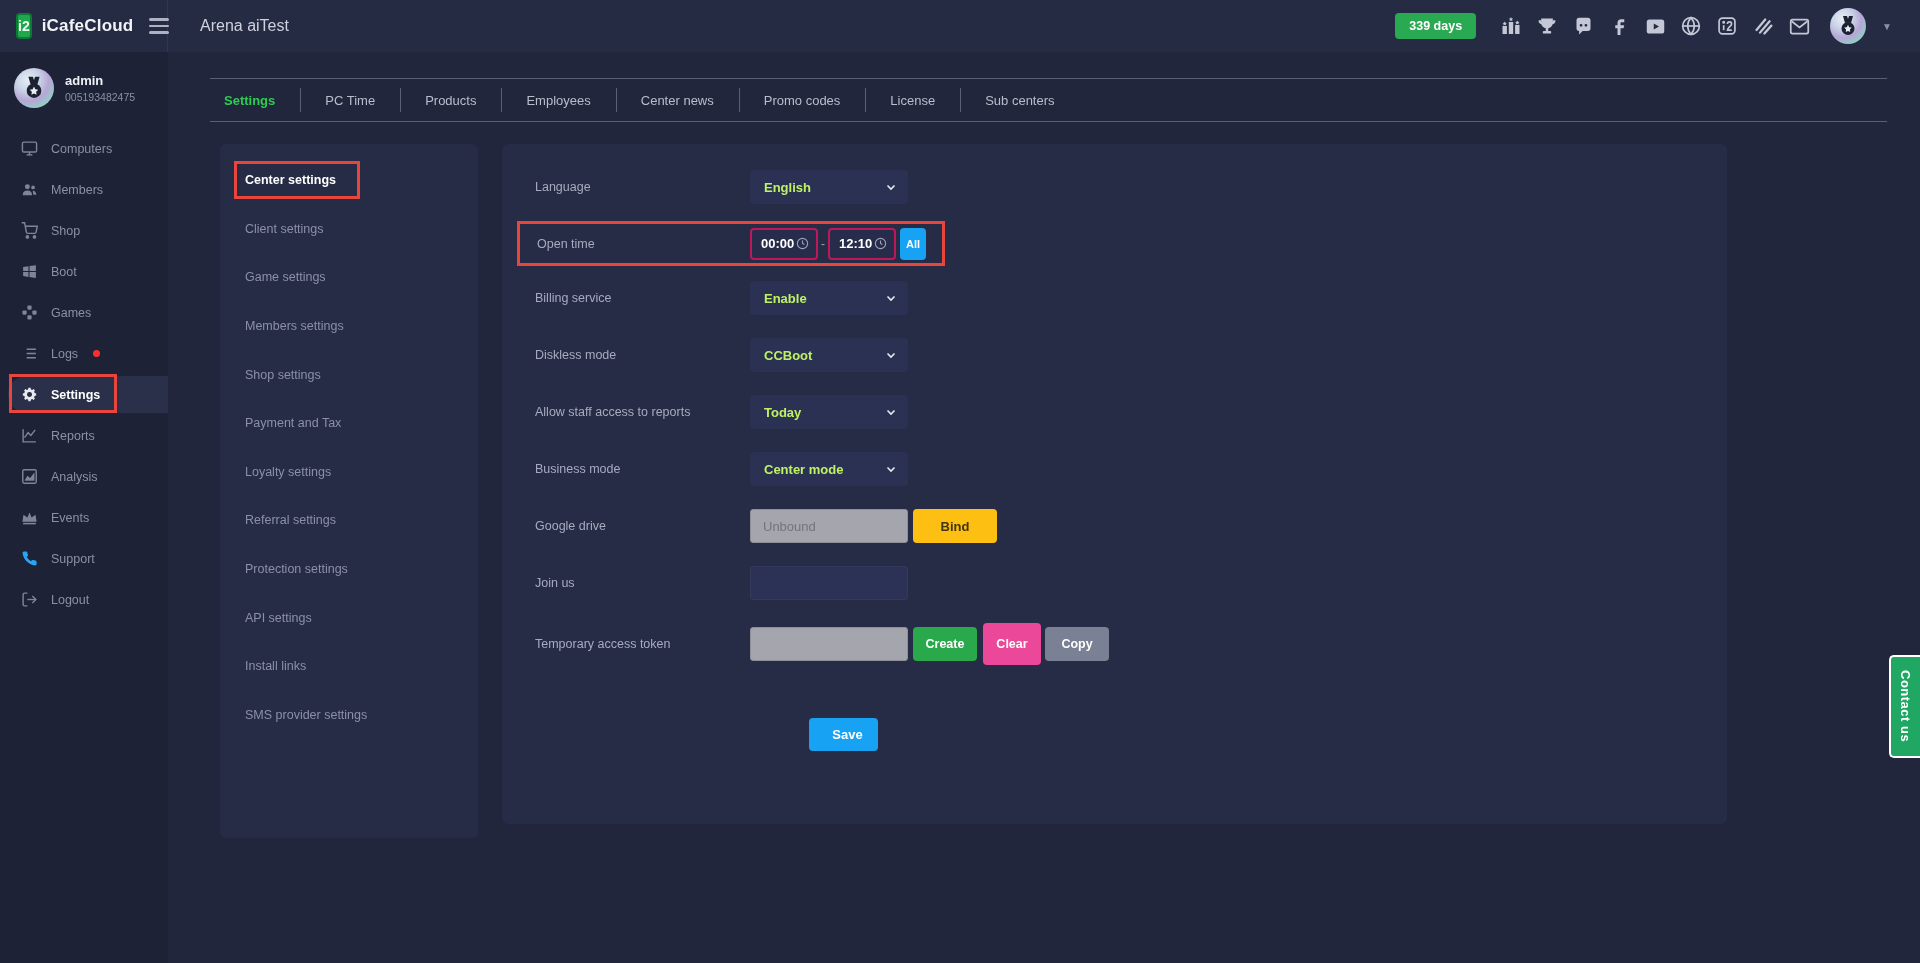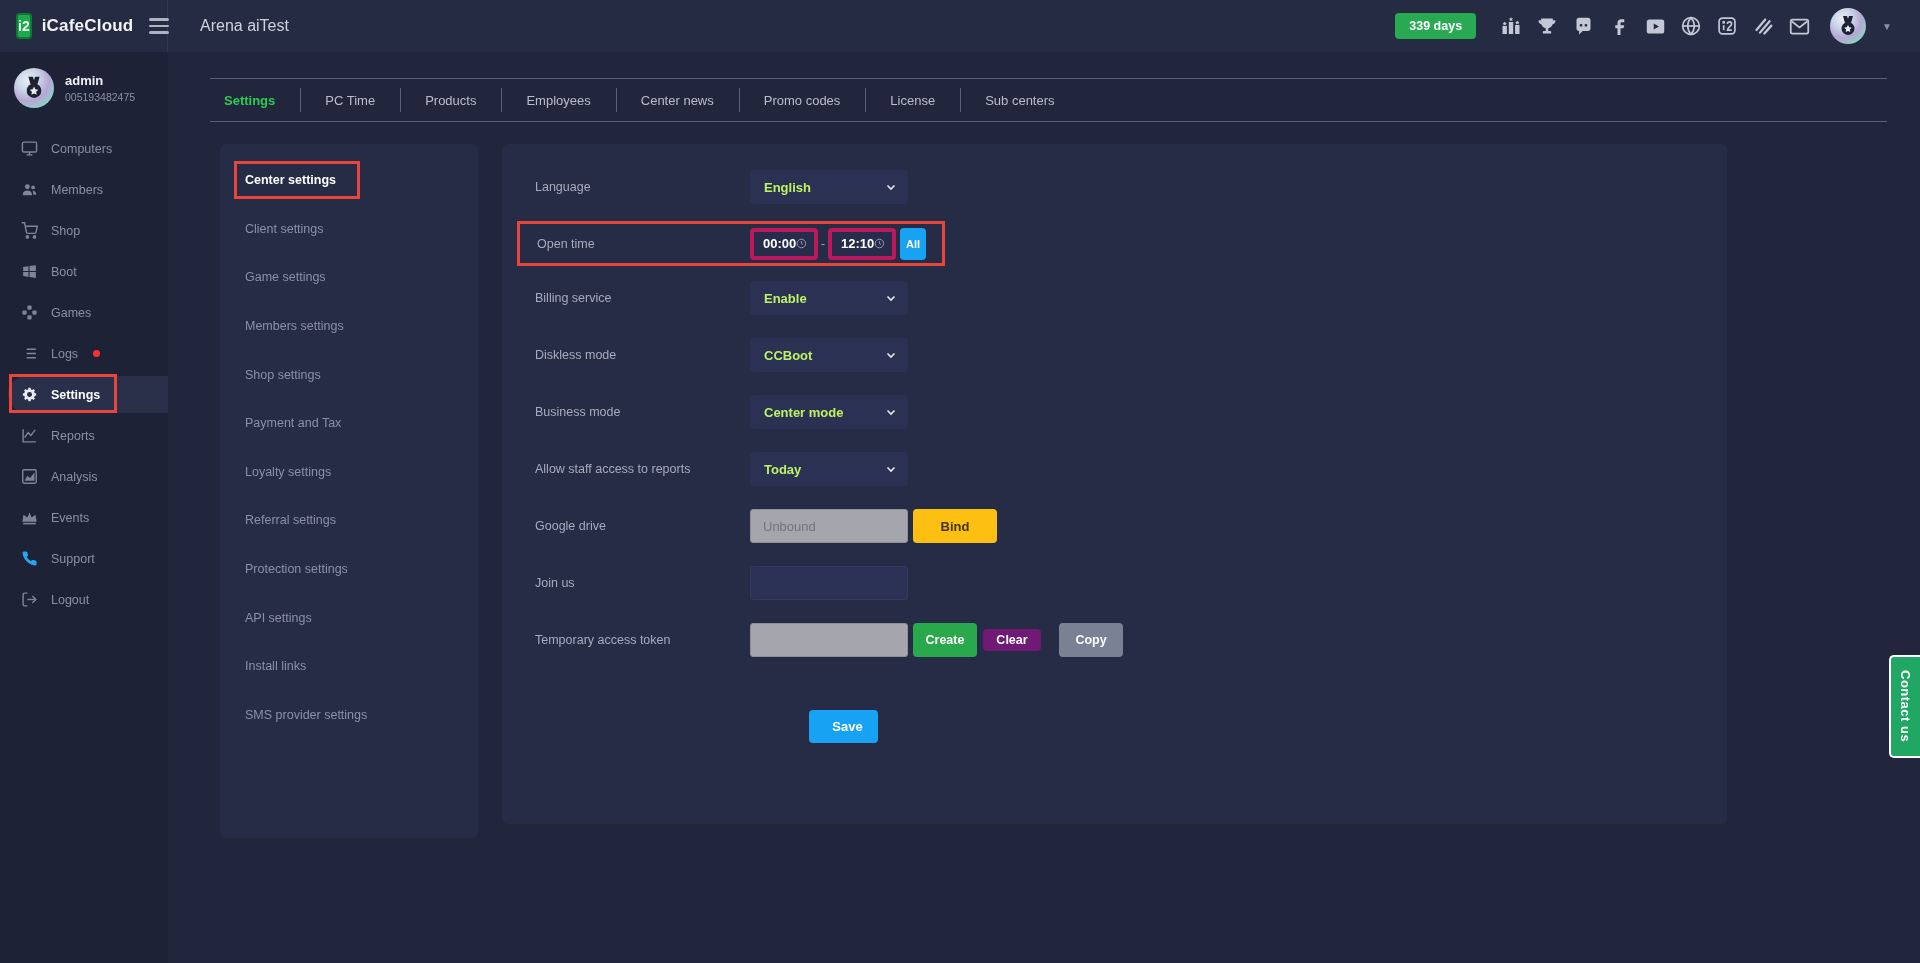--- a/index.html
+++ b/index.html
@@ -84,36 +84,36 @@
     display:flex; align-items:center; justify-content:space-between; padding:0 11px 0 14px;
   }
   .select .sel-value { font-size:13px; font-weight:bold; color:#bef264; }
   .select .chev { width:12px; height:12px; color:#e8eaf0; }
   .row-highlight {
     border:3px solid #e8463d; margin-left:15px; width:428px; height:45px;
     padding-left:17px; margin-bottom:15px; margin-top:-6px; display:flex; align-items:center;
   }
   .row-highlight .form-label { width:213px; }
   .time-input {
-    width:68px; height:32px; background:#272c4a; border:4px solid #be185d; border-radius:4px;
+    width:68px; height:32px; background:#272c4a; border:2px solid #be185d; border-radius:4px;
     display:flex; align-items:center; justify-content:space-between; padding:0 7px 0 9px; cursor:text;
   }
   .time-input .t-val { font-size:13px; font-weight:bold; color:#fff; }
   .time-input .clock { width:13px; height:13px; color:#9da2b8; }
   .time-dash { color:#9da2b8; margin:0 3px; font-size:12px; }
   .btn { border:none; border-radius:4px; font-family:inherit; font-weight:bold; color:#fff; cursor:pointer; }
   .btn-all { width:26px; height:32px; background:#17a2f3; font-size:11px; margin-left:4px; }
   .text-input { height:34px; border-radius:3px; font-family:inherit; font-size:13px; padding:0 12px; }
   .input-disabled { width:158px; background:#a5a5ad; border:1px solid #8f8f98; color:#000000; }
   .input-disabled::placeholder { color:#74747e; }
   .input-dark { width:158px; background:#2c3156; border:1px solid #343a5c; color:#fff; }
   .btn-bind { width:84px; height:34px; background:#fdc012; color:#403514; font-size:13px; margin-left:5px; }
   .btn-create { width:64px; height:34px; background:#2aa84c; font-size:12.5px; margin-left:5px; }
-  .btn-clear { width:58px; height:22px; background:#701a75; font-size:12.5px; margin-left:6px; }
-  .btn-copy { width:64px; height:34px; background:#7b8194; font-size:12.5px; margin-left:18px; }
+  .btn-clear { width:58px; height:42px; background:#ec4899; font-size:12.5px; margin-left:6px; }
+  .btn-copy { width:64px; height:34px; background:#7b8194; font-size:12.5px; margin-left:4px; }
   .btn-save { width:69px; height:33px; background:#17a2f3; font-size:13px; margin-left:307px; margin-top:30px;padding-left:8px; }
 
   
   .contact-tab {
     position:absolute; right:0; top:655px; width:31px; height:103px;
     background:#1fa763; border:2px solid #fff; border-right:none; border-radius:5px 0 0 5px;
     display:flex; align-items:center; justify-content:center; cursor:pointer; z-index:30;
   }
   .contact-tab span { writing-mode:vertical-rl; font-size:13px; font-weight:bold; color:#fff; letter-spacing:.5px; }
 
@@ -443,40 +443,40 @@
     <div class="form-label">Diskless mode</div>
     <div class="select">
       <span class="sel-value">CCBoot</span>
       <svg class="chev" viewBox="0 0 24 24" fill="none" stroke="currentColor" stroke-width="3.2">
           <polyline points="5,9 12,16 19,9"></polyline>
         </svg>
     </div>
   </div>
 
   <div class="form-row">
+    <div class="form-label">Allow staff access to reports</div>
+    <div class="select">
+      <span class="sel-value">Today</span>
+      <svg class="chev" viewBox="0 0 24 24" fill="none" stroke="currentColor" stroke-width="3.2">
+          <polyline points="5,9 12,16 19,9"></polyline>
+        </svg>
+    </div>
+  </div>
+
+  <div class="form-row">
     <div class="form-label">Business mode</div>
     <div class="select">
       <span class="sel-value">Center mode</span>
       <svg class="chev" viewBox="0 0 24 24" fill="none" stroke="currentColor" stroke-width="3.2">
           <polyline points="5,9 12,16 19,9"></polyline>
         </svg>
     </div>
   </div>
 
   <div class="form-row">
-    <div class="form-label">Allow staff access to reports</div>
-    <div class="select">
-      <span class="sel-value">Today</span>
-      <svg class="chev" viewBox="0 0 24 24" fill="none" stroke="currentColor" stroke-width="3.2">
-          <polyline points="5,9 12,16 19,9"></polyline>
-        </svg>
-    </div>
-  </div>
-
-  <div class="form-row">
     <div class="form-label">Google drive</div>
     <input class="text-input input-disabled" disabled="" placeholder="Unbound" style="">
     <button class="btn btn-bind">Bind</button>
   </div>
 
   <div class="form-row">
     <div class="form-label">Join us</div>
     <input class="text-input input-dark" value="" style="">
   </div>
 

